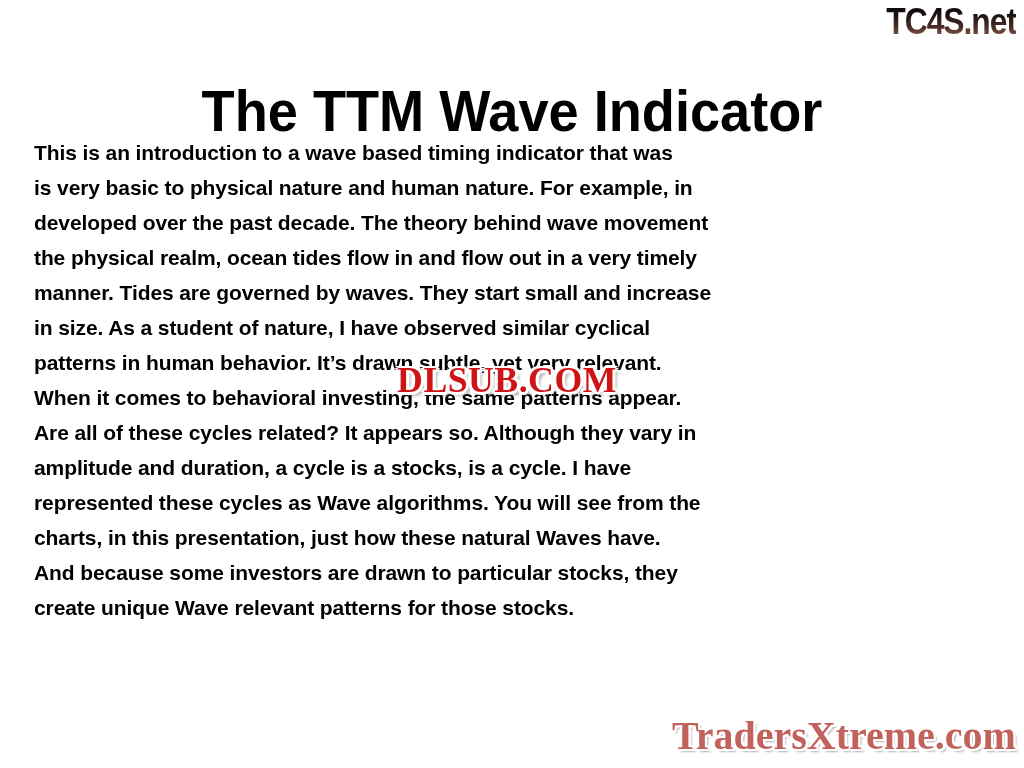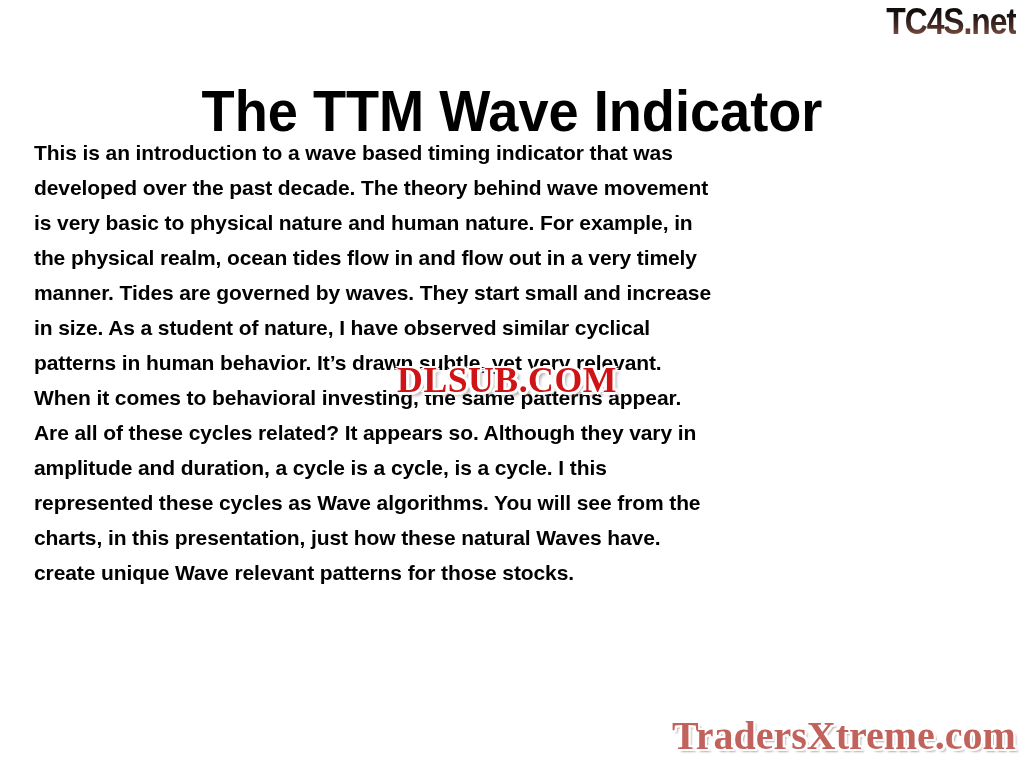--- a/index.html
+++ b/index.html
@@ -134,31 +134,32 @@
 
 <div id="slide">
 
   <div class="brand-top">TC4S.net</div>
 
   <h1 class="slide-title">The TTM Wave Indicator</h1>
 
   <div class="body-copy">
     <p class="para">
       <span class="line">This is an introduction to a wave based timing indicator that was</span>
+      <span class="line">is very basic to physical nature and human nature. For example, in</span>
       <span class="line">developed over the past decade. The theory behind wave movement</span>
-      <span class="line">is very basic to physical nature and human nature. For example, in</span>
       <span class="line">the physical realm, ocean tides flow in and flow out in a very timely</span>
       <span class="line">manner. Tides are governed by waves. They start small and increase</span>
       <span class="line">in size. As a student of nature, I have observed similar cyclical</span>
       <span class="line">patterns in human behavior. It’s drawn subtle, yet very relevant.</span>
       <span class="line">When it comes to behavioral investing, the same patterns appear.</span>
       <span class="line">Are all of these cycles related? It appears so. Although they vary in</span>
-      <span class="line">amplitude and duration, a cycle is a cycle, is a cycle. I this</span>
+      <span class="line">amplitude and duration, a cycle is a stocks, is a cycle. I have</span>
       <span class="line">represented these cycles as Wave algorithms. You will see from the</span>
       <span class="line">charts, in this presentation, just how these natural Waves have.</span>
+      <span class="line">And because some investors are drawn to particular stocks, they</span>
       <span class="line">create unique Wave relevant patterns for those stocks.</span>
     </p>
   </div>
 
   <div class="watermark">DLSUB.COM</div>
 
   <div class="brand-bottom">TradersXtreme.com</div>
 
 </div>
 

